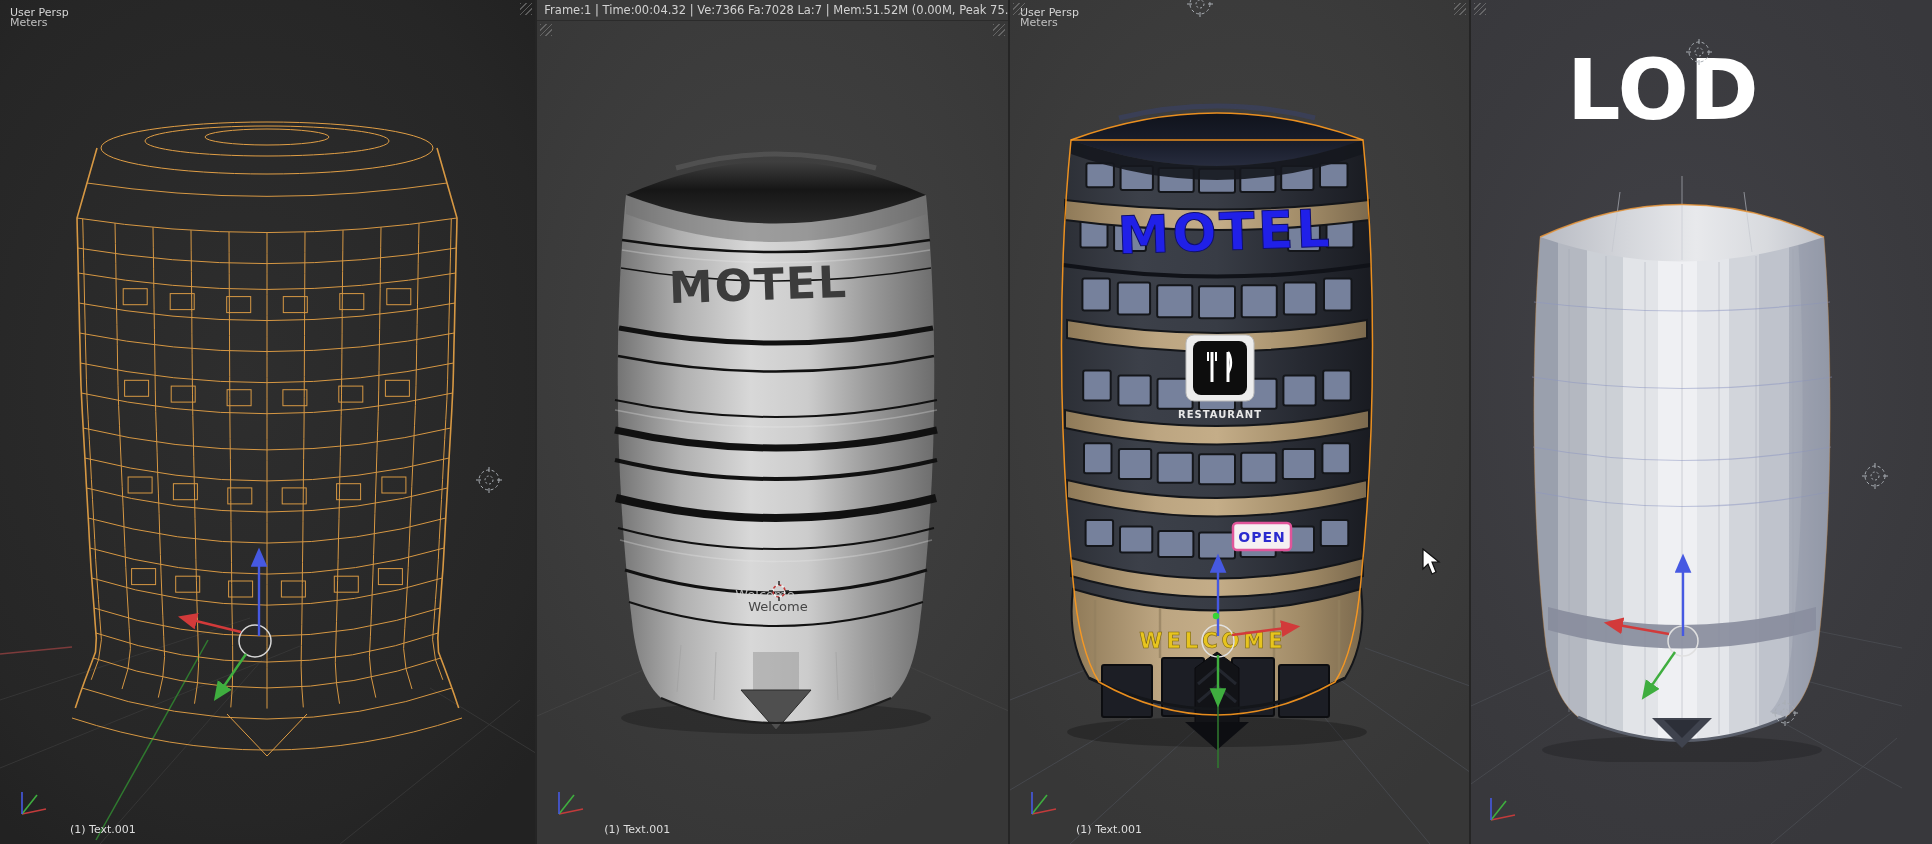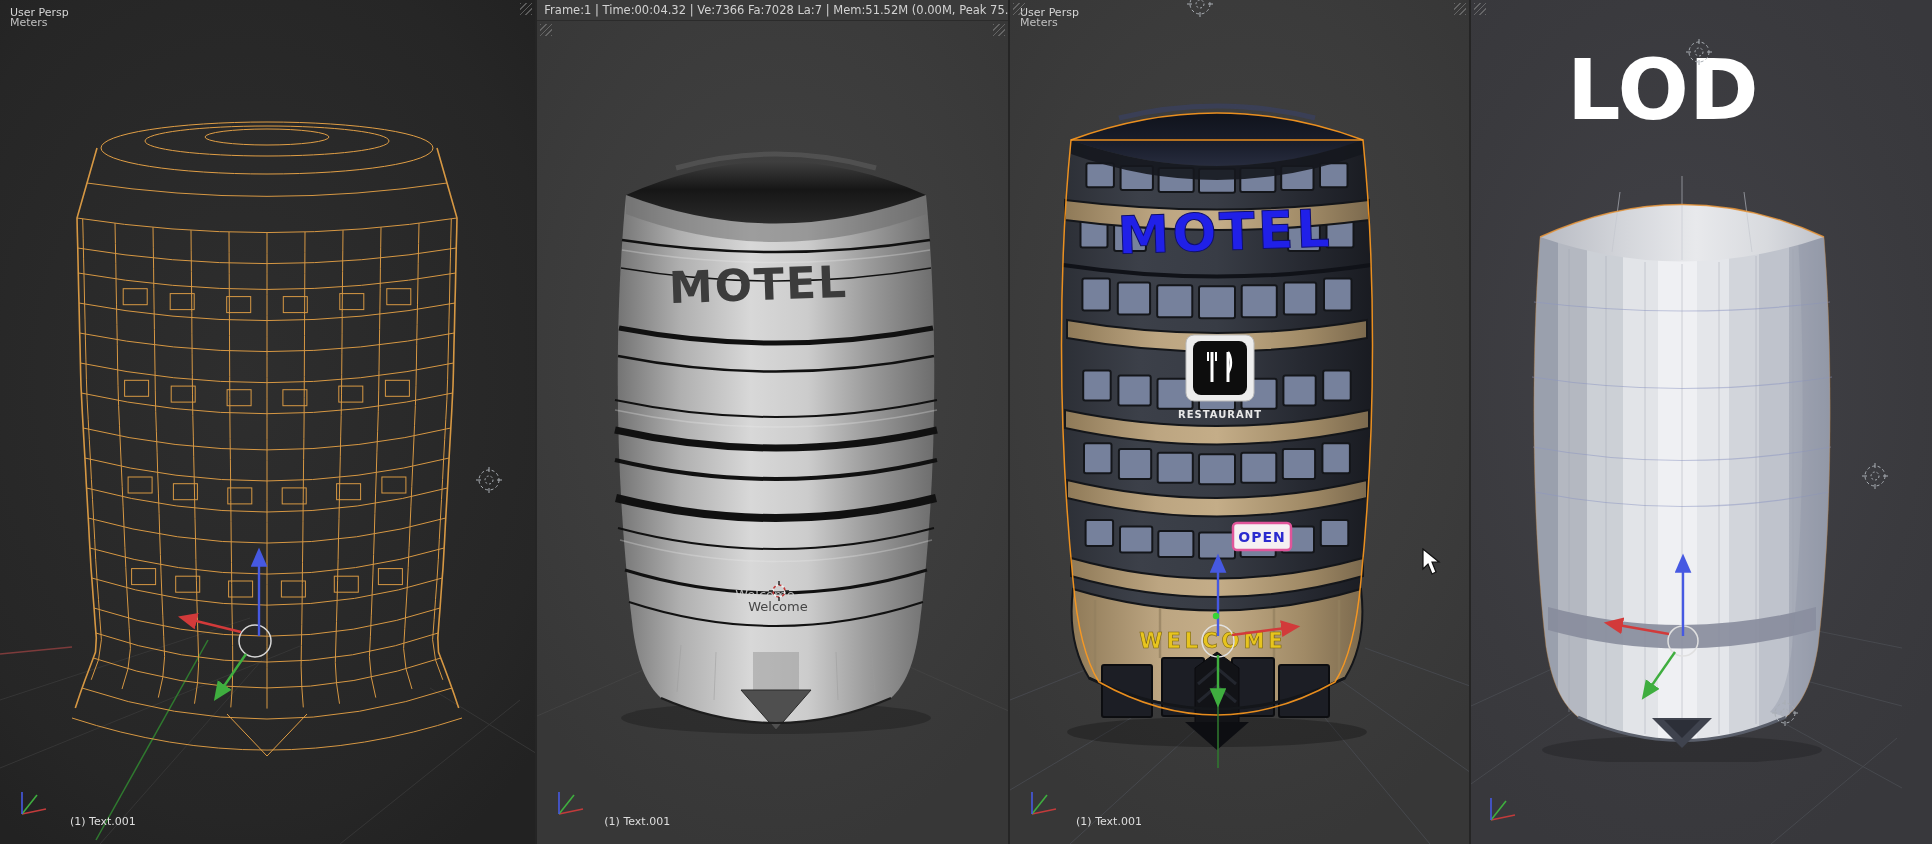--- a/index.html
+++ b/index.html
@@ -7,21 +7,21 @@
     font-family:"DejaVu Sans","Liberation Sans",sans-serif;}
   .stage{position:absolute;inset:0;display:flex}
   .vp{position:relative;height:100%;overflow:hidden}
   .vp1{width:547px;background:radial-gradient(ellipse 75% 65% at 45% 45%,#2e2e2e 0%,#262626 80%,#222 100%)}
   .vp2{width:483px;border-left:2px solid #252525;background:radial-gradient(ellipse 70% 60% at 50% 42%,#434343 0%,#3b3b3b 70%,#373737 100%)}
   .vp3{width:471px;border-left:2px solid #252525;background:radial-gradient(ellipse 70% 60% at 50% 42%,#424242 0%,#3b3b3b 70%,#373737 100%)}
   .vp4{width:473px;border-left:2px solid #252525;background:radial-gradient(ellipse 70% 60% at 45% 45%,#424248 0%,#3a3a3e 75%,#38383c 100%)}
   .ovl{position:absolute;color:#d4d4d4;font-size:11px;white-space:nowrap}
   .tlA{left:10px;top:6px}
   .tlB{left:10px;top:16px;color:#c0c0c0}
-  .bl{bottom:16px;color:#dedede}
+  .bl{bottom:8px;color:#dedede}
   .header-bar{position:absolute;top:0;left:0;right:0;height:21px;background:#3b3b3b;
     border-bottom:1px solid #2b2b2b;color:#d2d2d2;font-size:11.5px;line-height:20px;
     padding-left:7px;white-space:nowrap;z-index:5}
   .bld{position:absolute}
   .grid-svg{position:absolute;left:0;top:0}
   .empty-marker{position:absolute;width:26px;height:26px}
   .axis-widget{position:absolute;left:12px;bottom:20px}
   .corner{position:absolute;width:12px;height:12px;opacity:.55;
     background:repeating-linear-gradient(135deg,#8a8a8a 0 1px,transparent 1px 4px)}
   .corner.tr{right:3px;top:3px}.corner.tl{left:3px;top:3px}

